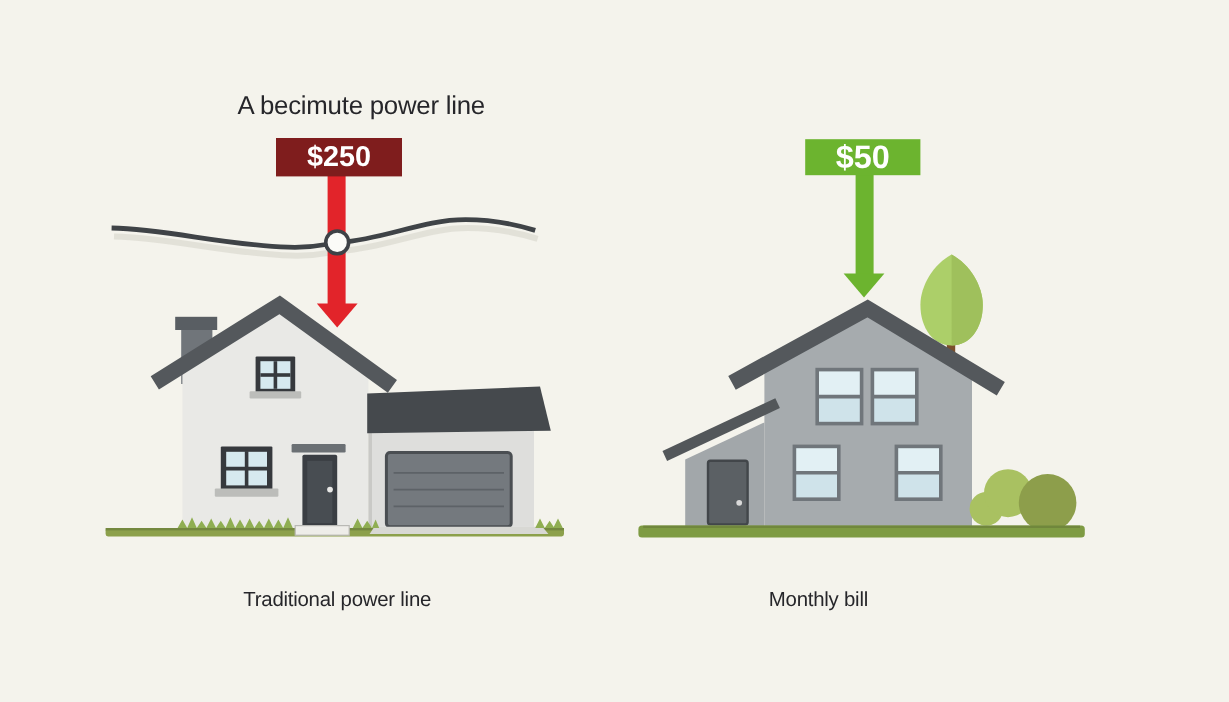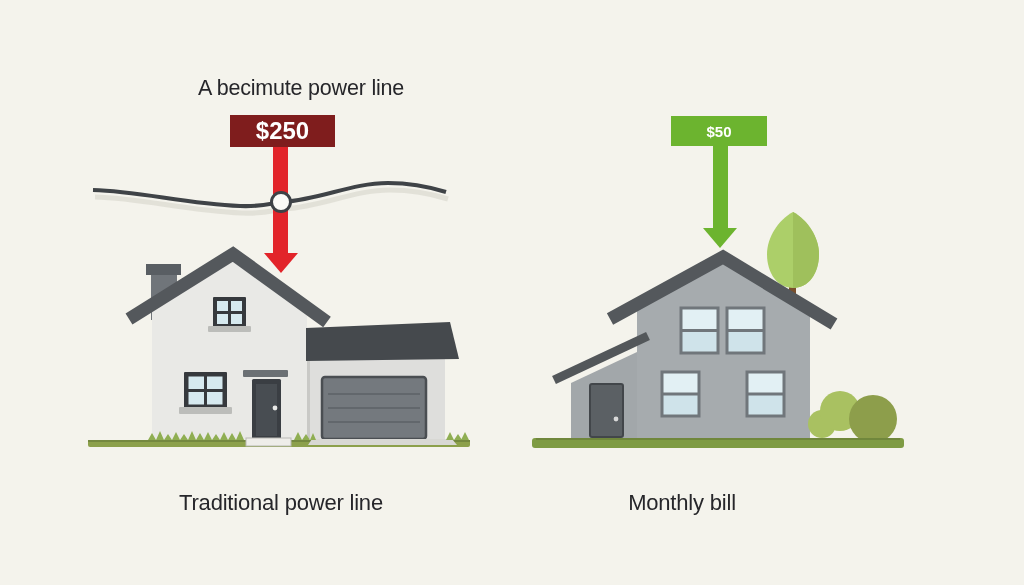--- a/index.html
+++ b/index.html
@@ -8,27 +8,27 @@
     background:#f4f3ec;
     font-family:"Liberation Sans", sans-serif;
     color:#26262a;
   }
   .scene{position:absolute;left:0;top:0;}
   .label{
     position:absolute;transform:translateX(-50%);
     white-space:nowrap;letter-spacing:-0.2px;
   }
   .title{font-size:21.5px;top:76px;margin-left:20px;}
-  .caption{font-size:22px;top:490px;}
+  .caption{font-size:17px;top:490px;}
   .badge{
     position:absolute;display:flex;align-items:center;justify-content:center;
     color:#ffffff;font-weight:bold;
   }
   .badge.red{left:230px;top:115px;width:105px;height:32px;background:#7f1d1d;font-size:24px;}
-  .badge.green{left:671px;top:116px;width:96px;height:30px;background:#6cb42f;font-size:15px;}
+  .badge.green{left:671px;top:116px;width:96px;height:30px;background:#6cb42f;font-size:27px;}
 </style>
 </head>
 <body>
 
 <div class="canvas">
 
   <svg class="scene" width="1024" height="585" viewBox="0 0 1024 585">
 
     <g>
       <rect x="88" y="440" width="382" height="7" rx="2" fill="#8ca04b"></rect>

